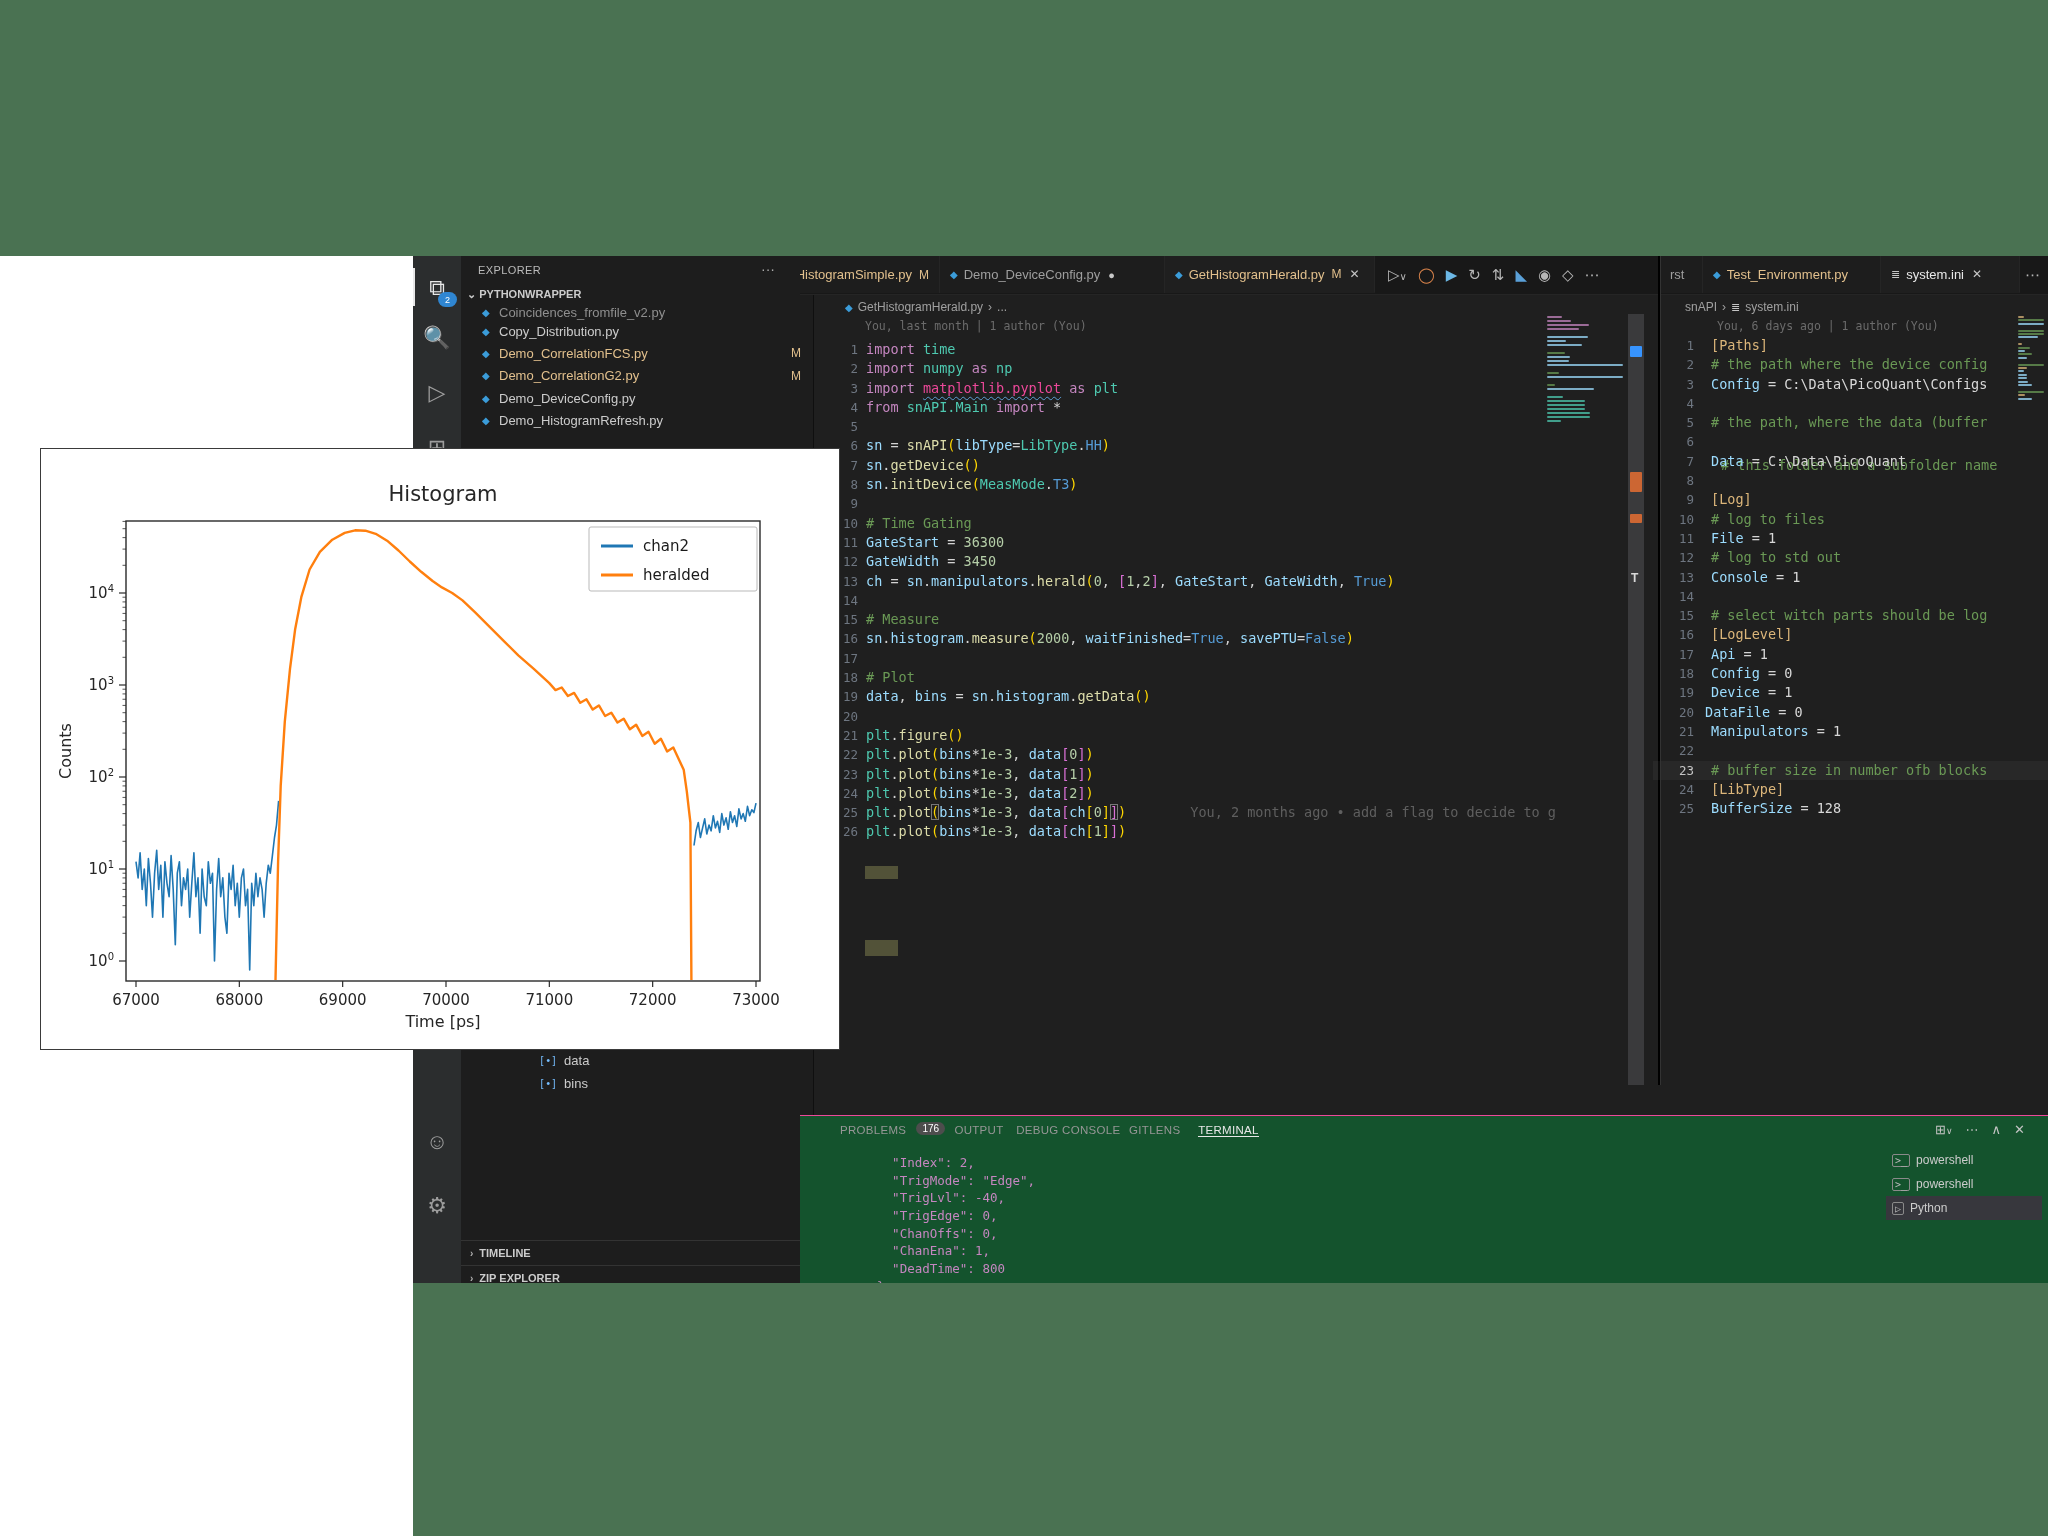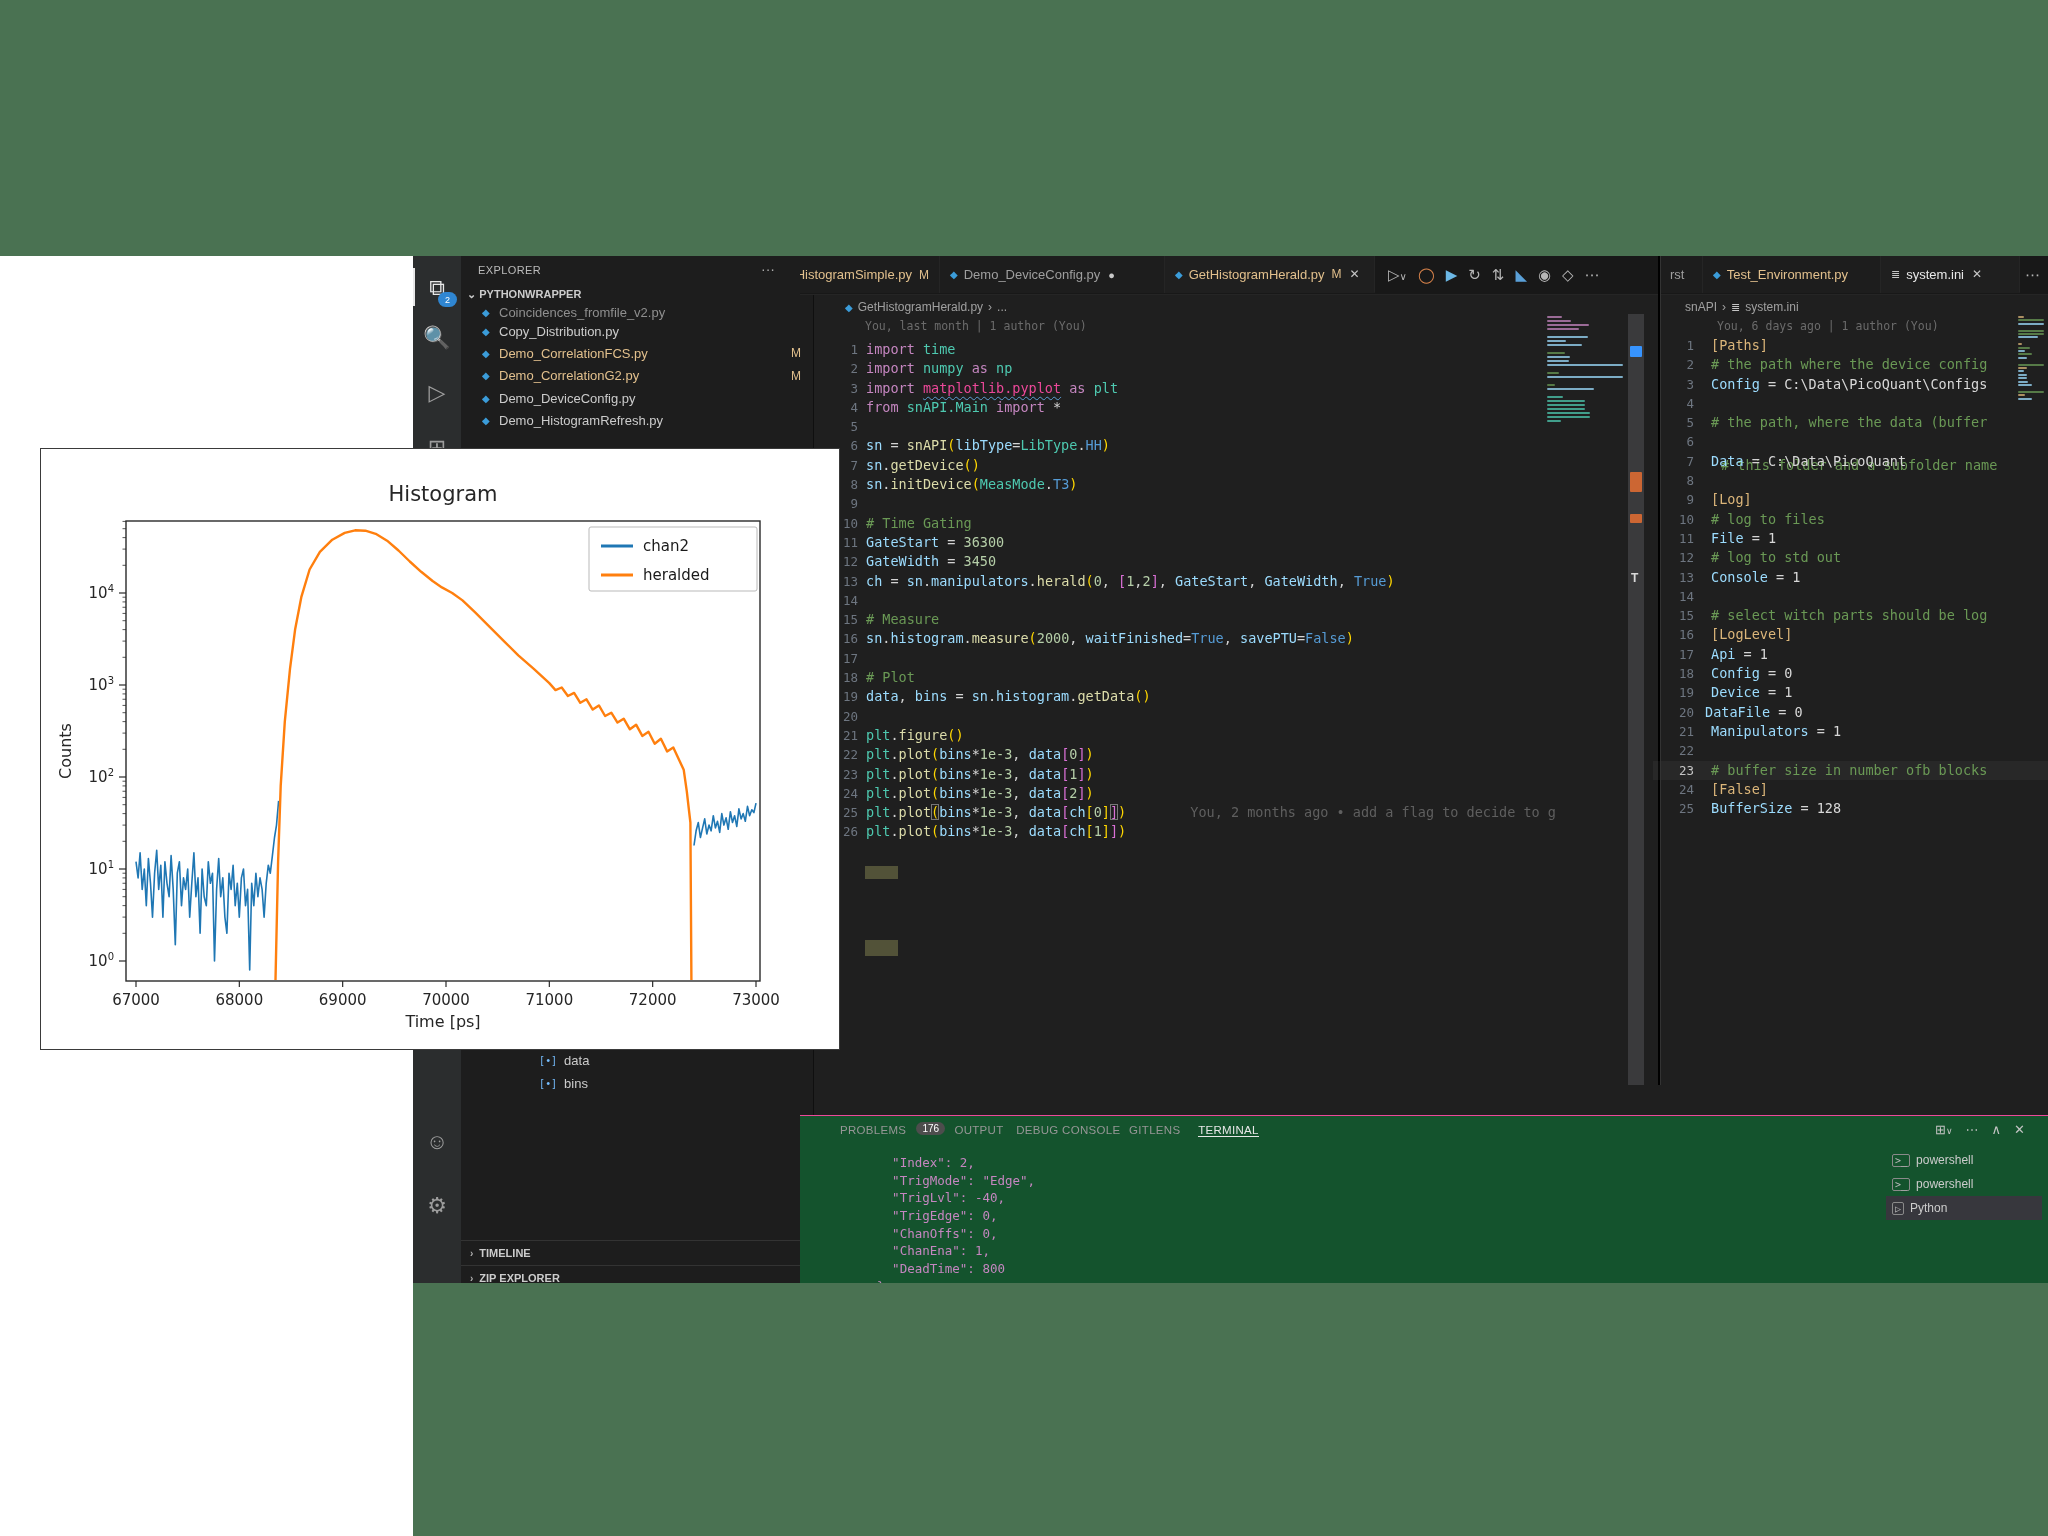--- a/index.html
+++ b/index.html
@@ -299,21 +299,21 @@
         <div class="cl"><div class="ln" style="left: 15px;">14</div><div class="code" style="left: 58px;"></div></div>
         <div class="cl"><div class="ln" style="left: 15px;">15</div><div class="code" style="left: 58px;"><span class="tk-c"># select witch parts should be log</span></div></div>
         <div class="cl"><div class="ln" style="left: 15px;">16</div><div class="code" style="left: 58px;"><span class="tk-s">[LogLevel]</span></div></div>
         <div class="cl"><div class="ln" style="left: 15px;">17</div><div class="code" style="left: 58px;"><span class="tk-y">Api</span><span class="tk-p"> = </span><span class="tk-w">1</span></div></div>
         <div class="cl"><div class="ln" style="left: 15px;">18</div><div class="code" style="left: 58px;"><span class="tk-y">Config</span><span class="tk-p"> = </span><span class="tk-w">0</span></div></div>
         <div class="cl"><div class="ln" style="left: 15px;">19</div><div class="code" style="left: 58px;"><span class="tk-y">Device</span><span class="tk-p"> = </span><span class="tk-w">1</span></div></div>
         <div class="cl"><div class="ln" style="left: 15px;">20</div><div class="code" style="left: 52px;"><span class="tk-y">DataFile</span><span class="tk-p"> = </span><span class="tk-w">0</span></div></div>
         <div class="cl"><div class="ln" style="left: 15px;">21</div><div class="code" style="left: 58px;"><span class="tk-y">Manipulators</span><span class="tk-p"> = </span><span class="tk-w">1</span></div></div>
         <div class="cl"><div class="ln" style="left: 15px;">22</div><div class="code" style="left: 58px;"></div></div>
         <div class="cl current"><div class="ln" style="left: 15px;">23</div><div class="code" style="left: 58px;"><span class="tk-c"># buffer size in number ofb blocks</span></div></div>
-        <div class="cl"><div class="ln" style="left: 15px;">24</div><div class="code" style="left: 58px;"><span class="tk-s">[False]</span></div></div>
+        <div class="cl"><div class="ln" style="left: 15px;">24</div><div class="code" style="left: 58px;"><span class="tk-s">[LibType]</span></div></div>
         <div class="cl"><div class="ln" style="left: 15px;">25</div><div class="code" style="left: 58px;"><span class="tk-y">BufferSize</span><span class="tk-p"> = </span><span class="tk-w">128</span></div></div>
       </div>
     <div class="minimap" id="minimap-right" style="left:1603px;top:56px;width:30px;height:120px;">
         <div class="mm-bar" style="top: 4px; left: 2px; width: 5.95px; background: rgb(220, 182, 122);"></div>
         <div class="mm-bar" style="top: 7.4px; left: 2px; width: 26px; background: rgb(106, 153, 85);"></div>
         <div class="mm-bar" style="top: 10.8px; left: 2px; width: 26px; background: rgb(156, 220, 254);"></div>
         <div class="mm-bar" style="top: 17.6px; left: 2px; width: 26px; background: rgb(106, 153, 85);"></div>
         <div class="mm-bar" style="top: 21px; left: 2px; width: 26px; background: rgb(106, 153, 85);"></div>
         <div class="mm-bar" style="top: 24.4px; left: 2px; width: 20.4px; background: rgb(156, 220, 254);"></div>
         <div class="mm-bar" style="top: 31.2px; left: 2px; width: 4.25px; background: rgb(220, 182, 122);"></div>

